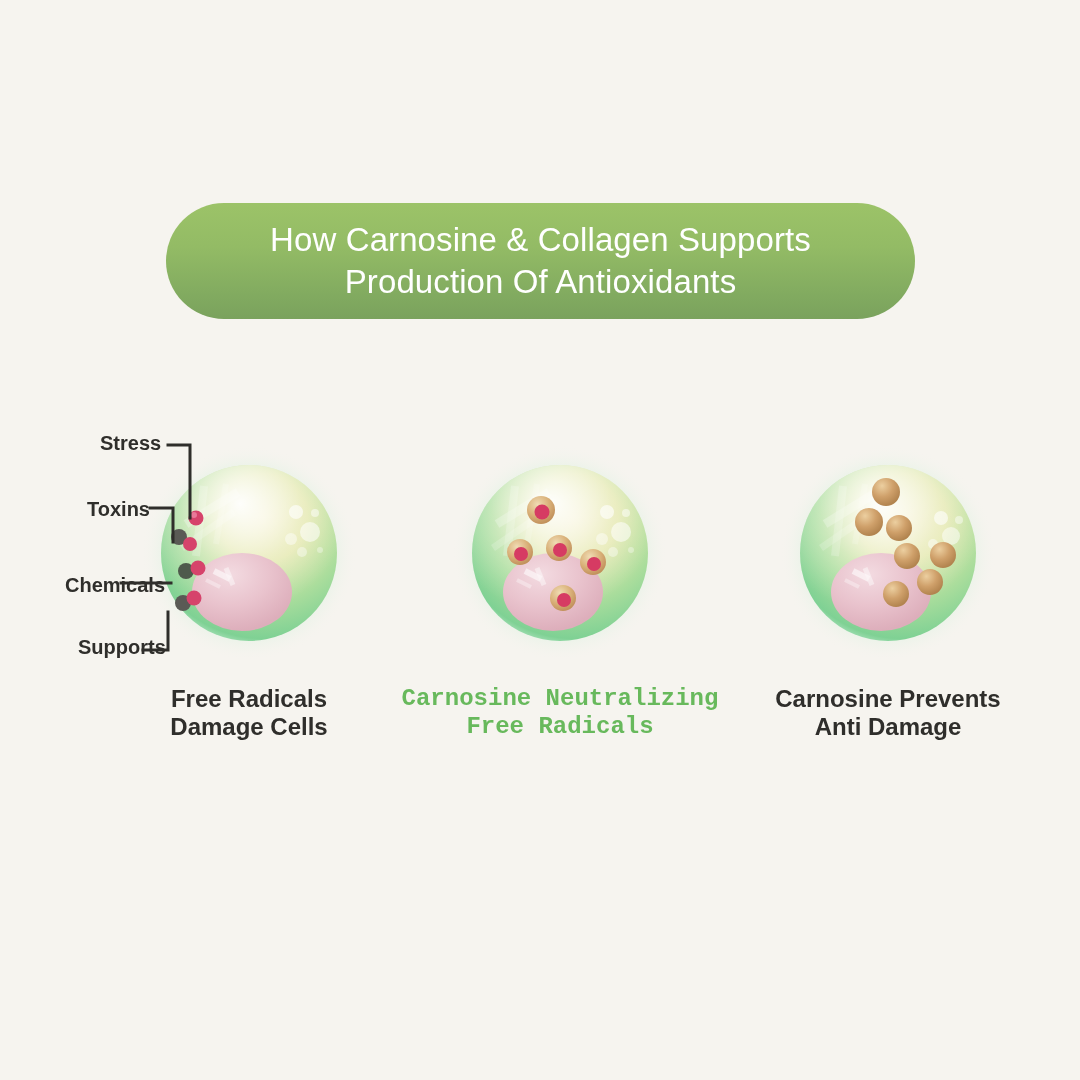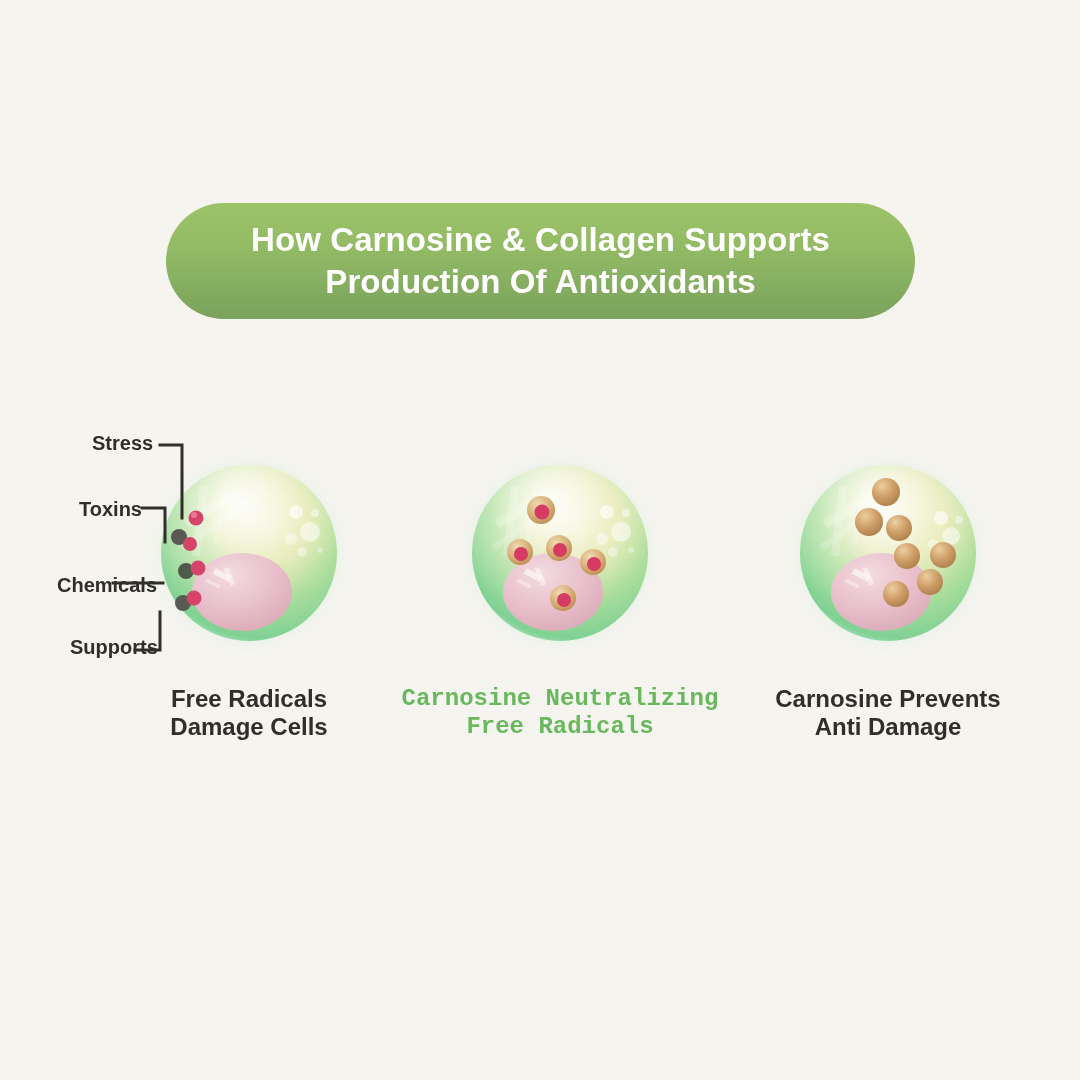--- a/index.html
+++ b/index.html
@@ -32,21 +32,21 @@
     border-radius: 58px;
     background: linear-gradient(180deg, #9cc368 0%, #93bb65 38%, #82ab60 78%, #7aa25d 100%);
     display: flex;
     align-items: center;
     justify-content: center;
     box-sizing: border-box;
   }
   .title-text {
     color: #ffffff;
     font-size: 33px;
-    font-weight: bold;
+    font-weight: normal;
     line-height: 1.28;
     text-align: center;
     letter-spacing: 0.1px;
     padding: 0 26px;
     white-space: pre-line;
   }
 
   
   .cells-row {
     position: absolute;
@@ -85,21 +85,21 @@
     font-weight: bold;
     line-height: 1.15;
     color: #2f2e2b;
     white-space: pre-line;
   }
   .cell-caption.green { color: #68b95c; }
 
   
   .callouts {
     position: absolute;
-    left: 0;
+    left: 8px;
     top: 420px;
     width: 400px;
     height: 270px;
   }
   .callout-label {
     position: absolute;
     font-size: 20px;
     font-weight: bold;
     color: #2f2e2b;
     white-space: nowrap;

